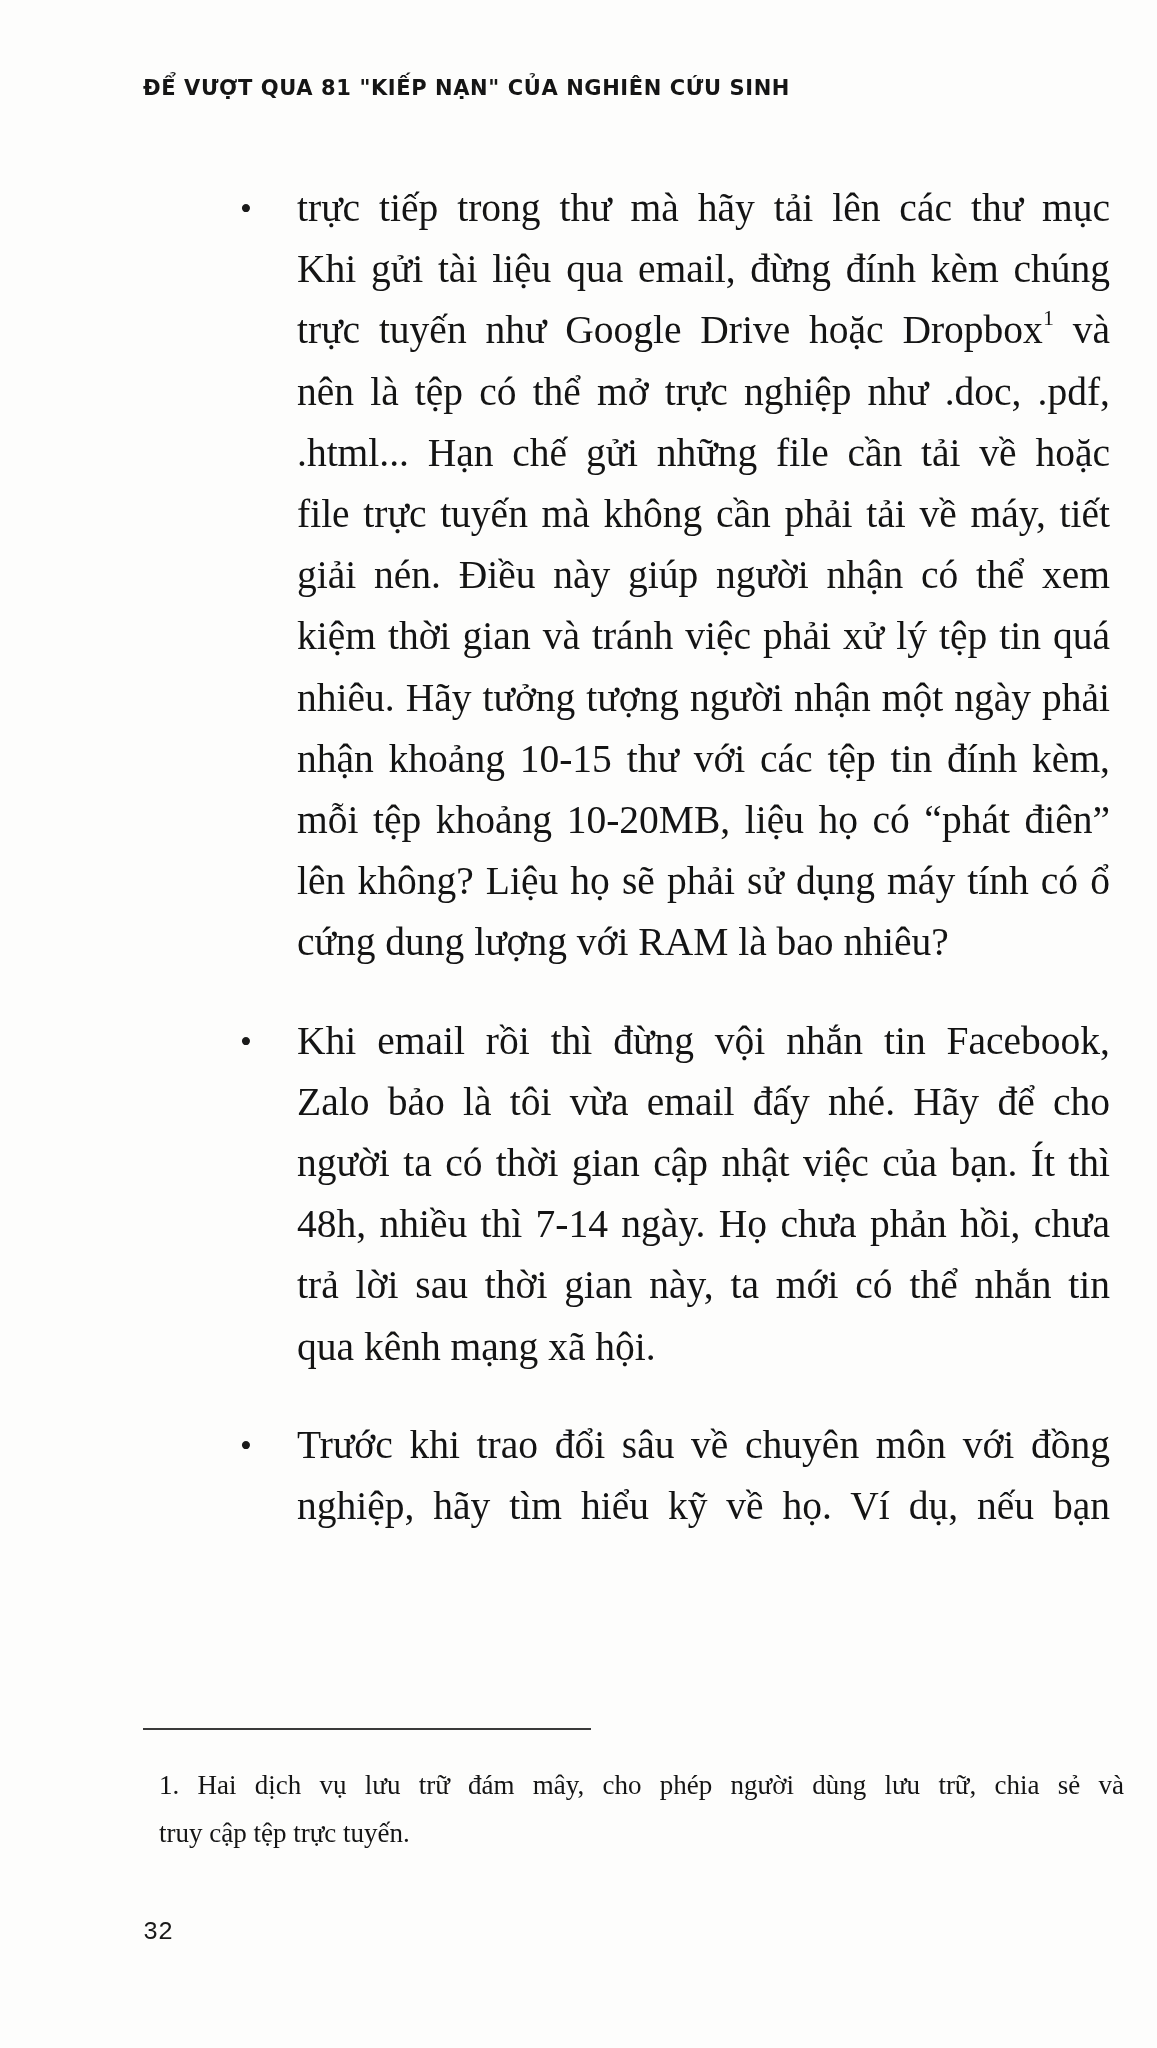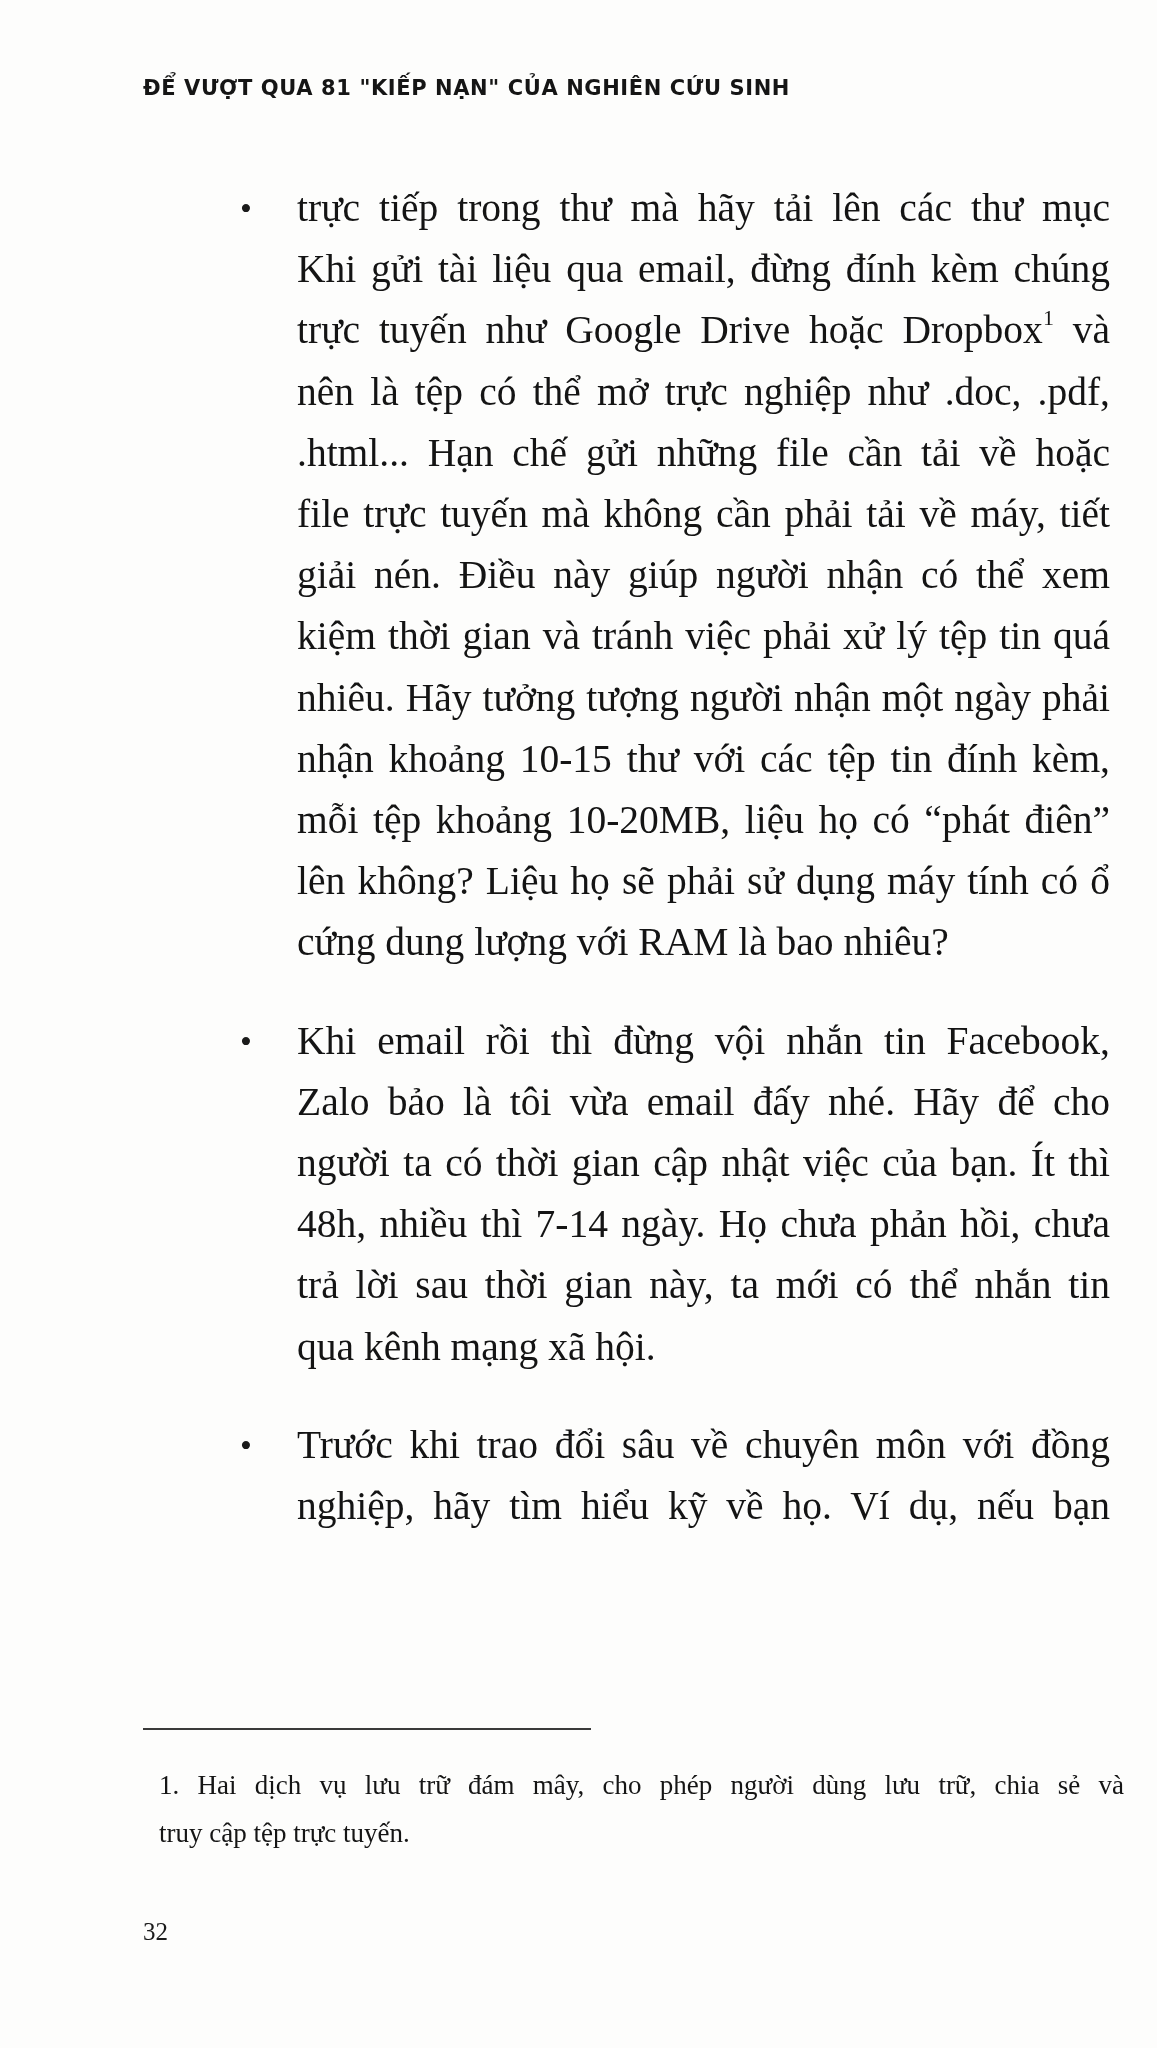--- a/index.html
+++ b/index.html
@@ -40,21 +40,21 @@
   }
   .footnote {
     position: absolute; left: 143px; top: 1761px; width: 965px;
     font-family: "Liberation Serif", "DejaVu Serif", serif;
     font-size: 27px; line-height: 48px; color: #151515; margin-left: 16px;
   }
   .footnote .line { text-align-last: justify; }
   .footnote .line.last { text-align-last: left; }
   .page-number {
     position: absolute; left: 143px; top: 1918px;
-    font-family: Liberation Serif, serif;
+    font-family: Liberation Mono, monospace;
     font-size: 25px; color: #1a1a1a;
   }
 </style>
 </head>
 <body>
 
 <div class="running-header">ĐỂ VƯỢT QUA 81 "KIẾP NẠN" CỦA NGHIÊN CỨU SINH</div>
 
 <div class="body-text">
 

